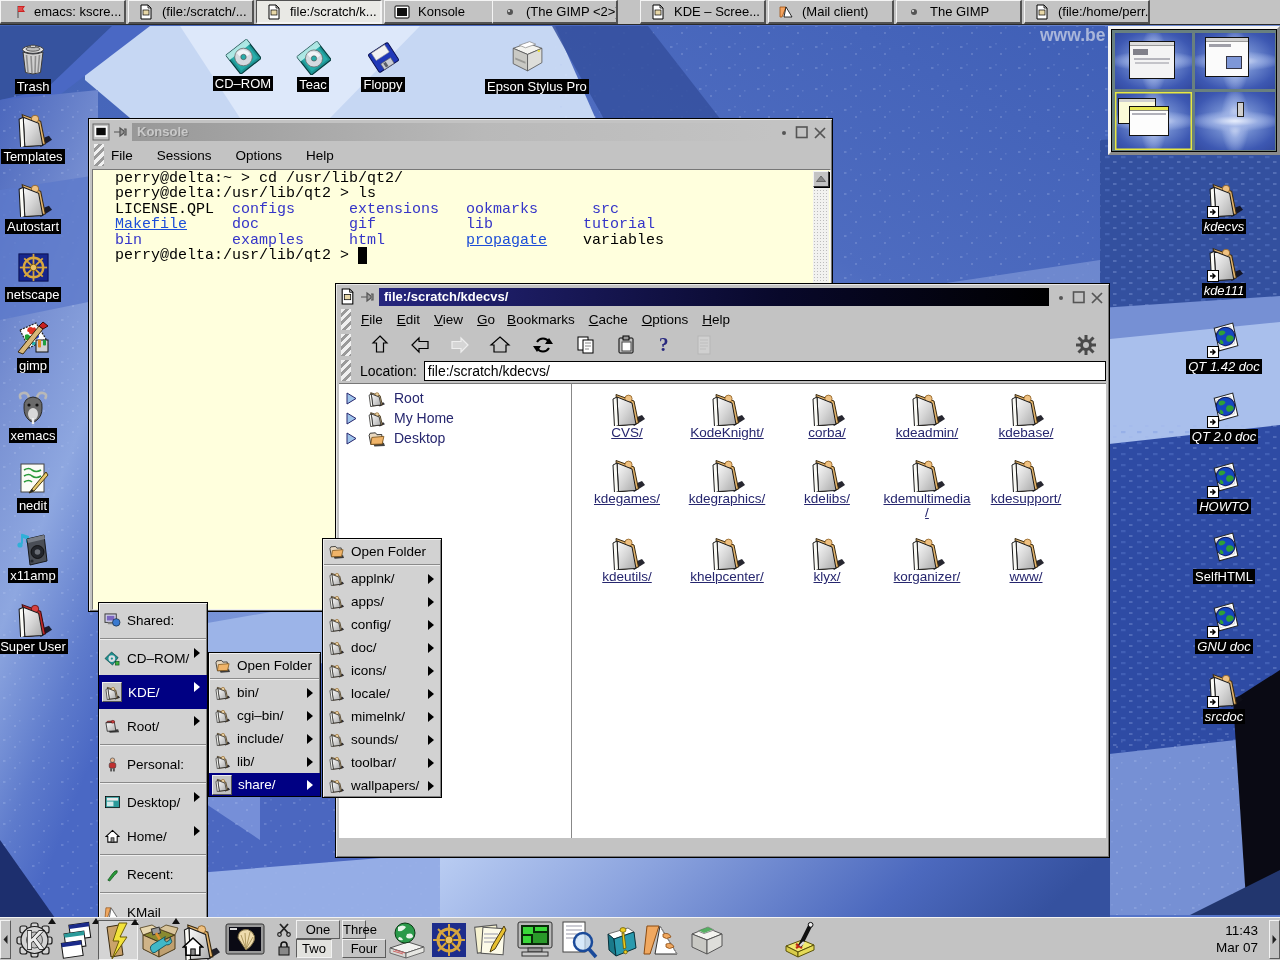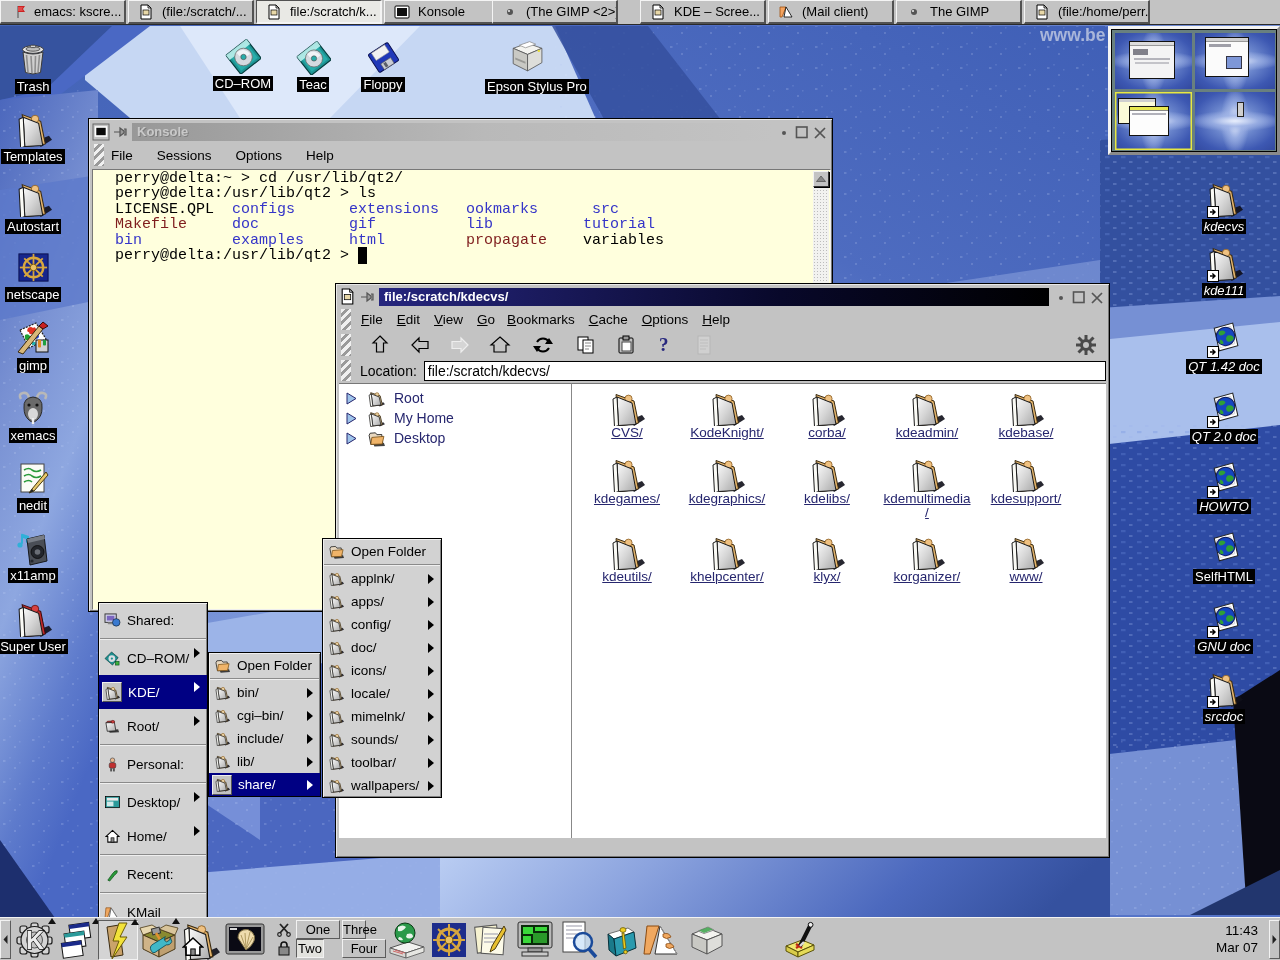--- a/index.html
+++ b/index.html
@@ -44,21 +44,21 @@
  box-shadow:inset 1px 1px 0 #efefef, inset -1px -1px 0 #828282;font-size:14px;}
 .pmi{display:flex;align-items:center;height:34px;padding:0 4px 0 5px;color:#000;position:relative;white-space:nowrap;font-size:13.5px;}
 .pmi .mic{width:17px;height:15px;margin-right:6px;flex:0 0 auto;}
 .pmi.hl{background:#000083;color:#fff;}
 .m23 .pmi{height:23px;}
 .pmi .arr{position:absolute;right:7px;top:7px;width:0;height:0;
  border-left:6px solid #000;border-top:5px solid transparent;border-bottom:5px solid transparent;}
 .pmi.hl .arr{border-left-color:#fff;}
 .psep{height:2px;margin:1px 1px;border-top:1px solid #8a8a8a;border-bottom:1px solid #efefef;}
 .bl{color:#3434c8;}
-.rd{color:#7f1d1d;}
+.rd{color:#1d4ed8;text-decoration:underline;}
 
 .kficon{position:absolute;width:96px;text-align:center;}
 .kficon svg{display:block;margin:0 auto;}
 .kficon .fl{display:block;font-size:13.5px;color:#26266e;text-decoration:underline;margin-top:0px;line-height:14px;}
 .treerow{position:absolute;height:20px;display:flex;align-items:center;font-size:14px;color:#26266e;}
 
 #panel{position:absolute;left:0;top:917px;width:1280px;height:43px;background:#c3c3c3;
  border-top:1px solid #f2f2f2;}
 .pbtn{position:absolute;top:2px;width:40px;height:40px;}
 </style>
@@ -890,21 +890,21 @@
     <div class="abs" style="left:275px;top:2px;width:18px;height:18px;"><svg width="18" height="18" viewBox="0 0 18 18">
           <path d="M5 4 L13 13 M13 4 L5 13" stroke="#222" stroke-width="1.8"></path>
           <circle cx="4.5" cy="14.5" r="1.8" fill="none" stroke="#222" stroke-width="1.2"></circle>
           <circle cx="13.5" cy="14.5" r="1.8" fill="none" stroke="#222" stroke-width="1.2"></circle>
         </svg></div>
     <div class="abs" style="left:275px;top:21px;width:18px;height:18px;"><svg width="18" height="18" viewBox="0 0 18 18">
           <rect x="4" y="8" width="10" height="8" fill="#888" stroke="#111"></rect>
           <path d="M6 8 V6 a3 3 0 0 1 6 0 V8" fill="none" stroke="#111" stroke-width="1.6"></path>
         </svg></div>
     <div class="abs raised" style="left:296px;top:2px;width:44px;height:19px;background:#c3c3c3;font-size:13px;text-align:center;line-height:17px;">One</div>
-    <div class="abs sunken" style="left:296px;top:21px;width:28px;height:19px;background:#e2e2de;font-size:13px;text-align:center;line-height:17px;">Two</div>
+    <div class="abs sunken" style="left:296px;top:21px;width:36px;height:19px;background:#e2e2de;font-size:13px;text-align:center;line-height:17px;">Two</div>
     <div class="abs raised" style="left:342px;top:2px;width:24px;height:19px;background:#c3c3c3;font-size:13px;text-align:center;line-height:17px;">Three</div>
     <div class="abs raised" style="left:342px;top:21px;width:44px;height:19px;background:#c3c3c3;font-size:13px;text-align:center;line-height:17px;">Four</div>
     <div class="pbtn" style="left:386px;"><svg width="42" height="40" viewBox="0 0 42 40">
           <polygon points="4,28 22,22 38,27 20,33" fill="#f2f2f0" stroke="#555" stroke-width="1"></polygon>
           <polygon points="4,28 20,33 20,38 4,33" fill="#d8d8d4" stroke="#555" stroke-width="0.8"></polygon>
           <polygon points="38,27 20,33 20,38 38,32" fill="#e6e6e2" stroke="#555" stroke-width="0.8"></polygon>
           <path d="M7 31 l10 3 M9 30 l10 3" stroke="#d06a6a" stroke-width="1"></path>
           <circle cx="19" cy="13" r="10" fill="#2a9a4a" stroke="#0a3a14" stroke-width="1"></circle>
           <path d="M12 7 q5 -3 8 0 q-3 5 -8 4 z M21 14 q6 -2 6 3 q-4 3 -7 0 z M13 17 q3 0 4 3 q-3 1 -5 -1 z" fill="#e8f4ea"></path>
         </svg></div>

